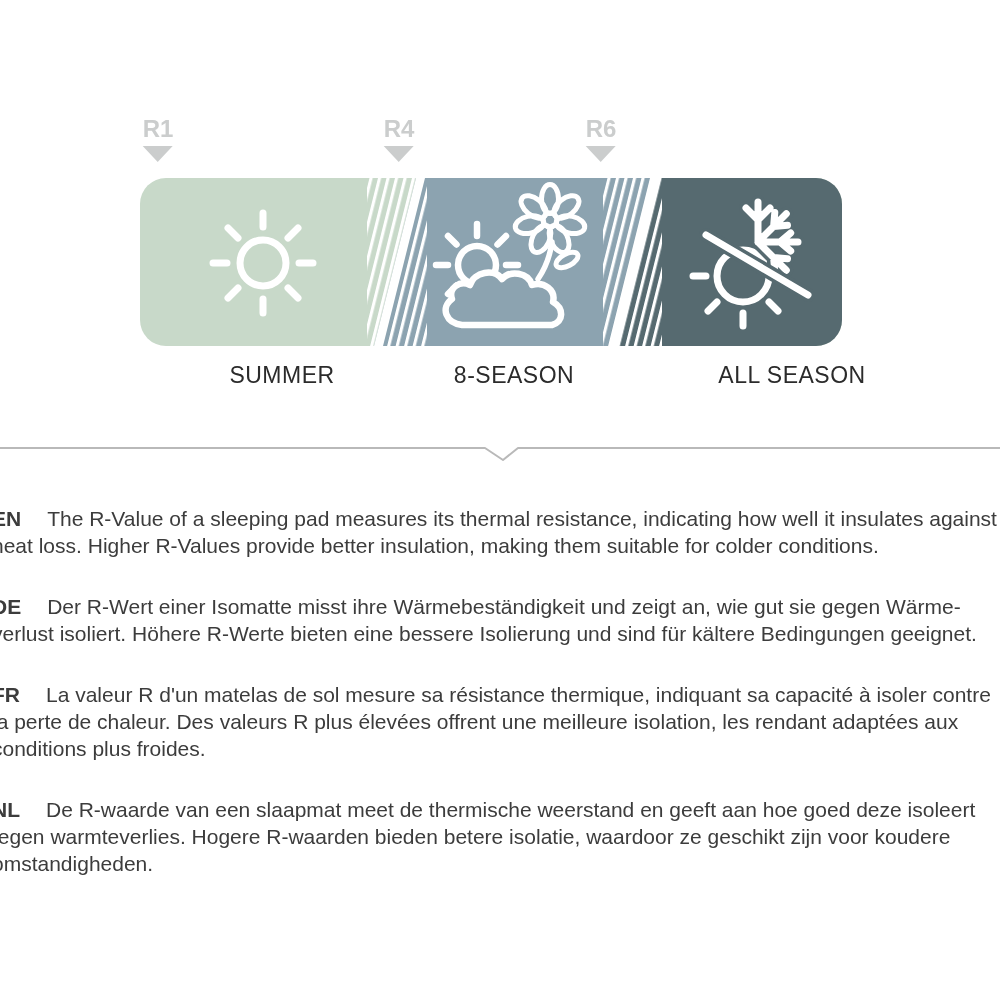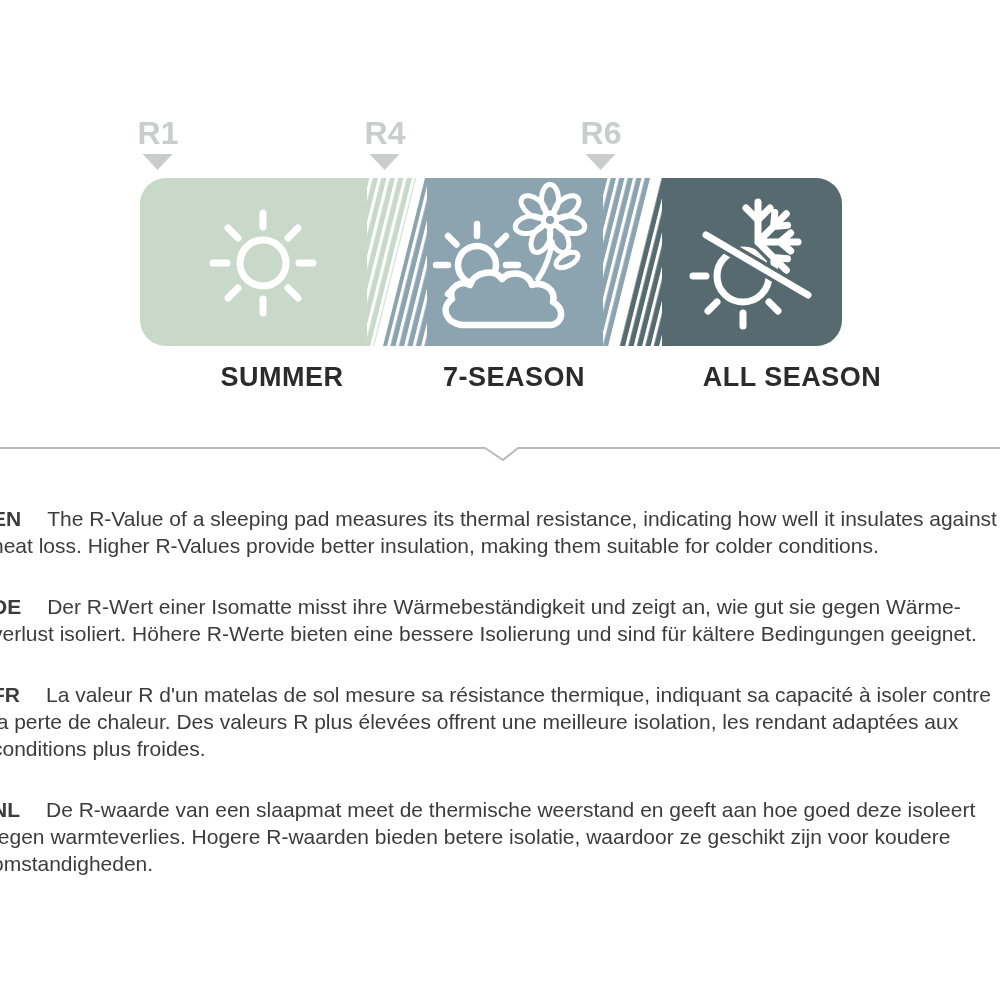--- a/index.html
+++ b/index.html
@@ -3,48 +3,48 @@
 <meta charset="utf-8">
 <style>
   html,body{margin:0;padding:0;}
   body{
     width:1000px;height:1000px;position:relative;overflow:hidden;
     background:#ffffff;font-family:"Liberation Sans",sans-serif;
   }
   
   .marker{
     position:absolute;top:117px;transform:translateX(-50%);
-    text-align:center;color:#CBCDCD;font-weight:bold;font-size:32px;line-height:1;
+    text-align:center;color:#CBCDCD;font-weight:bold;font-size:24px;line-height:1;
   }
   .marker .tri{
     width:0;height:0;margin:5px auto 0;
     border-left:15px solid transparent;border-right:15px solid transparent;
     border-top:16px solid #CBCDCD;
   }
   
   .season-label{
     position:absolute;top:362px;transform:translateX(-50%);
-    font-size:27px;font-weight:bold;color:#2B2B2B;letter-spacing:.5px;white-space:nowrap;
+    font-size:23px;font-weight:normal;color:#2B2B2B;letter-spacing:.5px;white-space:nowrap;
   }
   .bar-svg{position:absolute;left:140px;top:178px;}
   .divider-svg{position:absolute;left:0;top:438px;}
   
   .descriptions{position:absolute;left:-8px;top:505px;width:1120px;}
   .desc{margin:0 0 34px 0;font-size:21px;line-height:27px;color:#3C3C3C;}
   .desc b{margin-right:26px;}
   .desc .body{white-space:pre;}
 </style>
 </head>
 <body>
 
 <div class="marker" style="left:158px">
   <span>R1</span>
   <div class="tri"></div>
 </div>
-<div class="marker" style="left:385px">
+<div class="marker" style="left:399px">
   <span>R4</span>
   <div class="tri"></div>
 </div>
 <div class="marker" style="left:601px">
   <span>R6</span>
   <div class="tri"></div>
 </div>
 
 <svg class="bar-svg" width="702" height="168" viewBox="0 0 702 168">
   <defs>
@@ -116,21 +116,21 @@
       <g stroke="#ffffff" stroke-width="7" stroke-linecap="round" fill="none">
         <path d="M618 64 L618 24 M618 42 L606 30 M618 42 L630 30 M618 64 L646.3 35.7 M633.6 48.4 L634.8 34.5 M633.6 48.4 L647.5 47.2 M618 64 L658 64 M640 64 L650.7 55 M640 64 L650.7 73 M618 64 L646.3 92.3 M633.6 79.6 L647.5 80.8 M633.6 79.6 L634.8 93.5"></path>
       </g>
       <path d="M566 57 L668 117" stroke="#566A70" stroke-width="14" stroke-linecap="round" fill="none"></path>
       <path d="M566 57 L668 117" stroke="#ffffff" stroke-width="7" stroke-linecap="round" fill="none"></path>
     </g>
   </g>
 </svg>
 
 <div class="season-label" style="left:282px">SUMMER</div>
-<div class="season-label" style="left:514px">7-SEASON</div>
+<div class="season-label" style="left:514px">8-SEASON</div>
 <div class="season-label" style="left:792px">ALL SEASON</div>
 
 <svg class="divider-svg" width="1000" height="26" viewBox="0 0 1000 26">
   <polyline points="0,10 485,10 503,22 518,10 1000,10" fill="none" stroke="#B9B9B9" stroke-width="2" stroke-linejoin="round"></polyline>
 </svg>
 
 <div class="descriptions">
   <p class="desc"><b>EN</b><span class="body">The R-Value of a sleeping pad measures its thermal resistance, indicating how well it insulates against
 heat loss. Higher R-Values provide better insulation, making them suitable for colder conditions.</span></p>
   <p class="desc"><b>DE</b><span class="body">Der R-Wert einer Isomatte misst ihre Wärmebeständigkeit und zeigt an, wie gut sie gegen Wärme-

